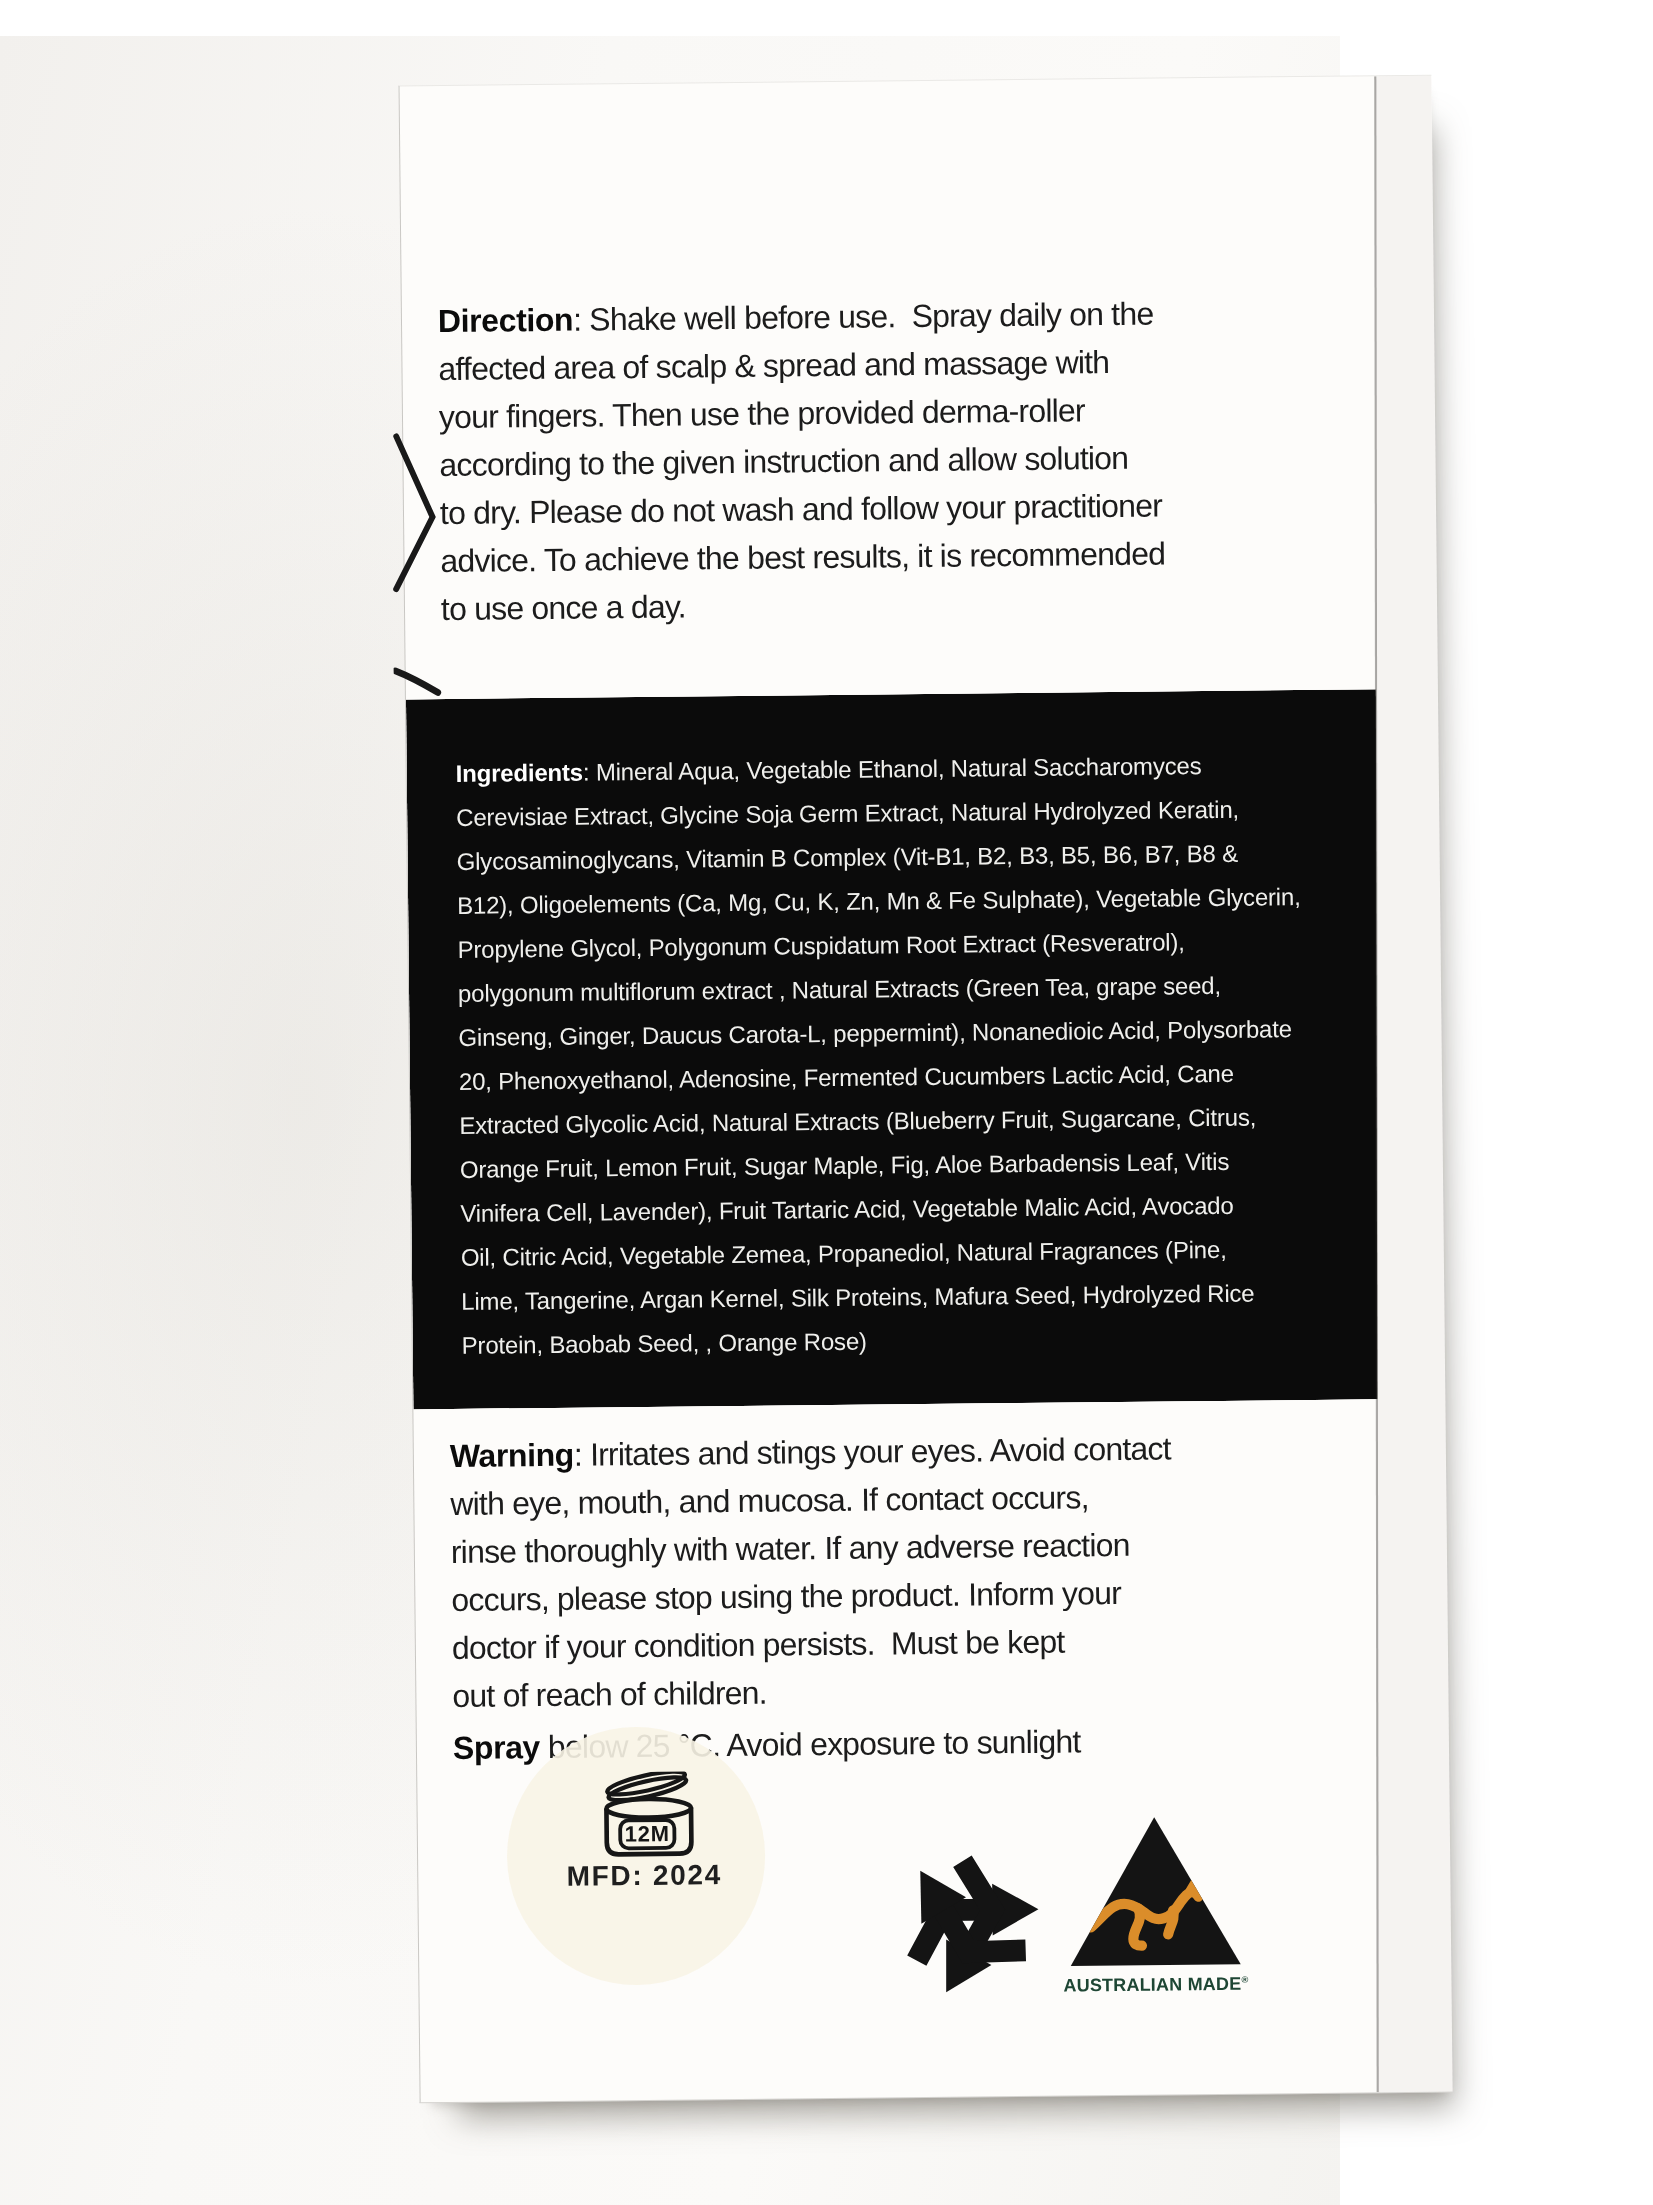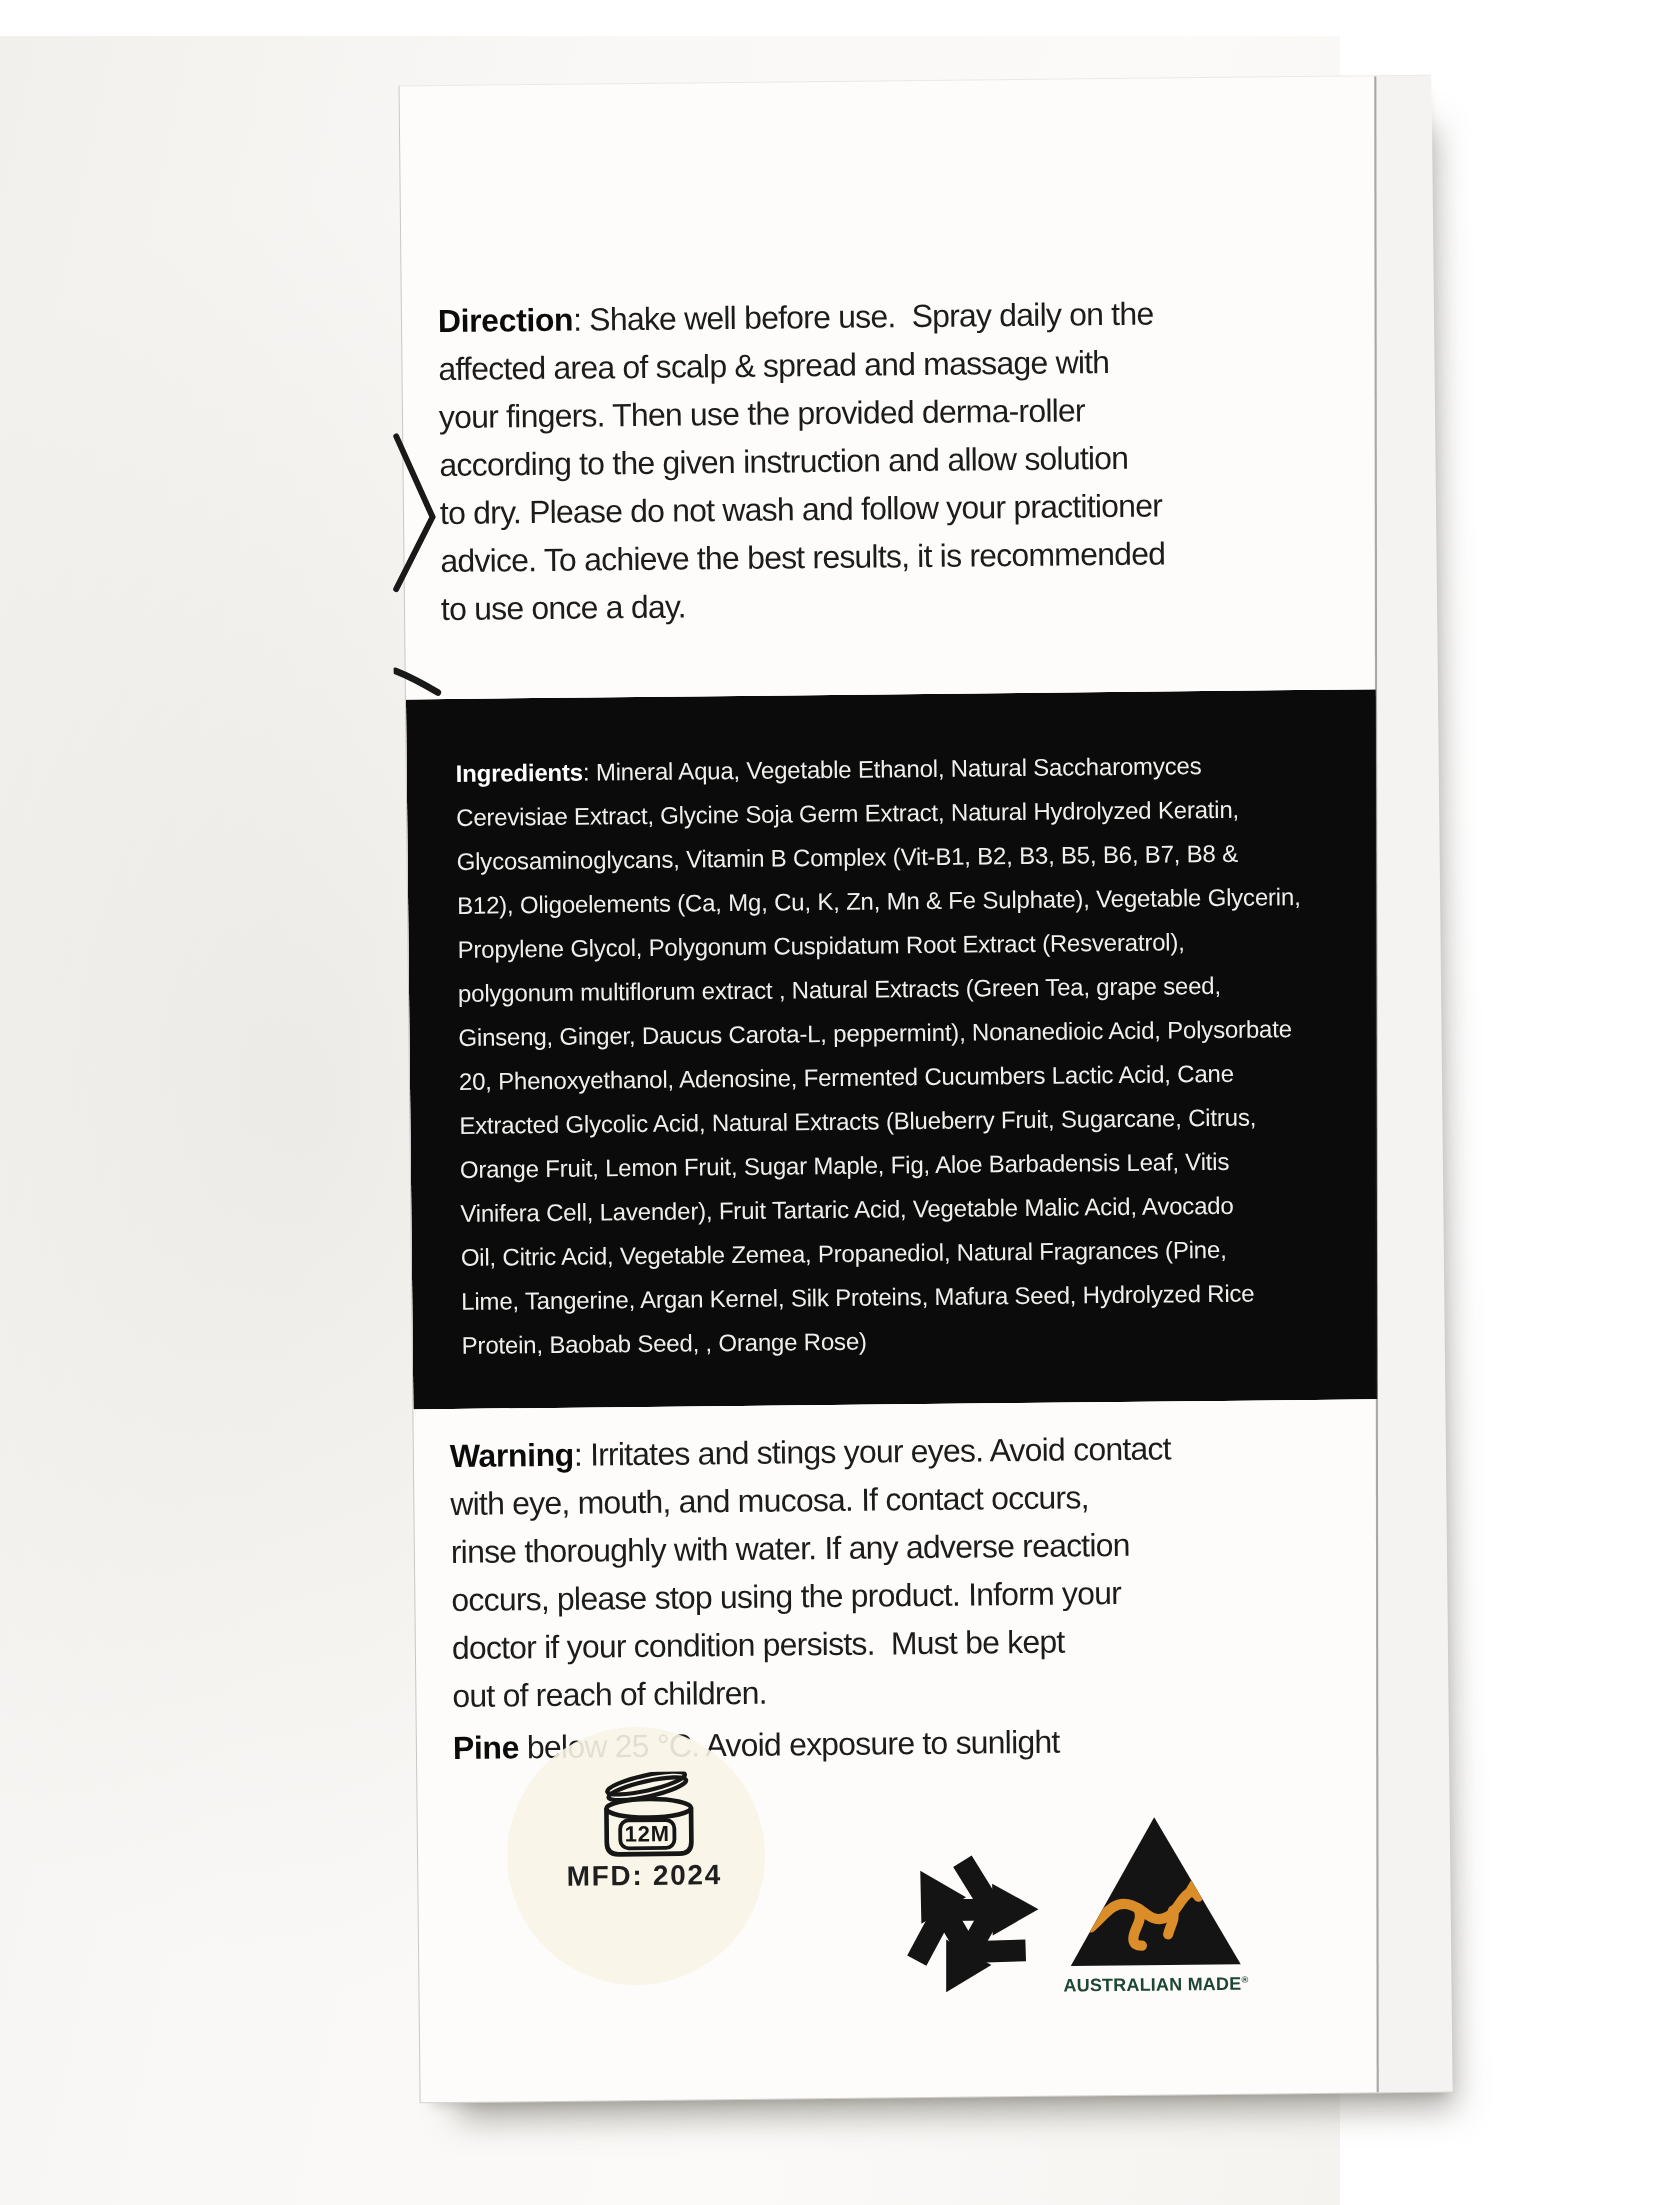--- a/index.html
+++ b/index.html
@@ -88,21 +88,21 @@
       <div class="dline"><span class="lead">Warning</span><span>: Irritates and stings your eyes. Avoid contact</span></div>
       <div>
           <div class="dline">with eye, mouth, and mucosa. If contact occurs,</div>
           <div class="dline">rinse thoroughly with water. If any adverse reaction</div>
           <div class="dline">occurs, please stop using the product. Inform your</div>
           <div class="dline">doctor if your condition persists.  Must be kept</div>
           <div class="dline">out of reach of children.</div>
         </div>
     </section>
 
-    <p class="storage dline"><span class="lead">Pine</span><span> below 25 °C. Avoid exposure to sunlight</span></p>
+    <p class="storage dline"><span class="lead">Spray</span><span> below 25 °C. Avoid exposure to sunlight</span></p>
 
     <div class="sticker"></div>
 
     <svg class="jar" viewBox="0 0 170 104">
       <g transform="rotate(-12 95 17)">
         <ellipse cx="95" cy="13" rx="47" ry="9" fill="none" stroke="#161616" stroke-width="5"></ellipse>
         <ellipse cx="95" cy="20" rx="47" ry="9" fill="none" stroke="#161616" stroke-width="5"></ellipse>
       </g>
       <ellipse cx="97" cy="43" rx="50" ry="11" fill="none" stroke="#161616" stroke-width="5.5"></ellipse>
       <path d="M 47,43 L 47,83 Q 47,97 61,97 L 133,97 Q 147,97 147,83 L 147,43" fill="none" stroke="#161616" stroke-width="5.5" stroke-linejoin="round"></path>

